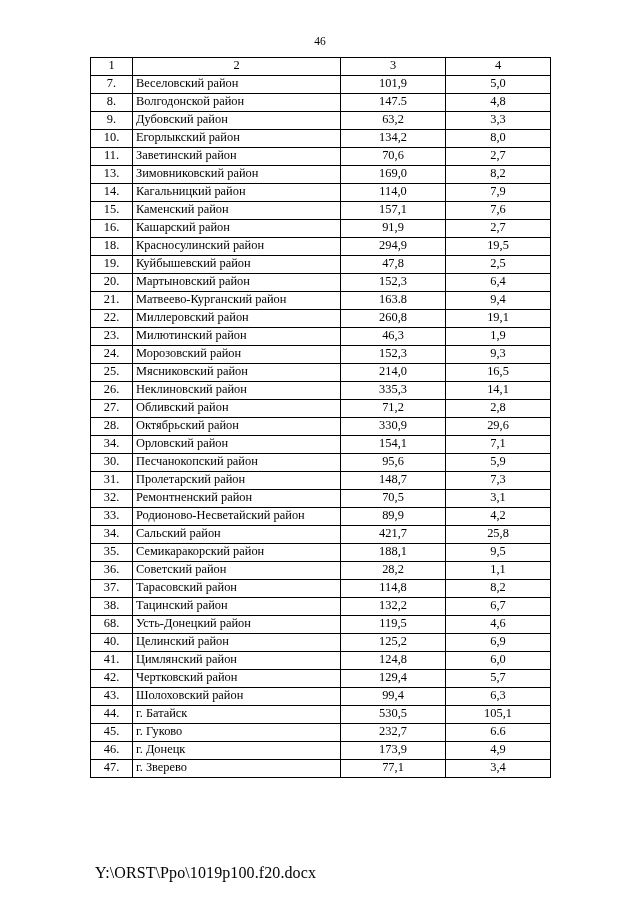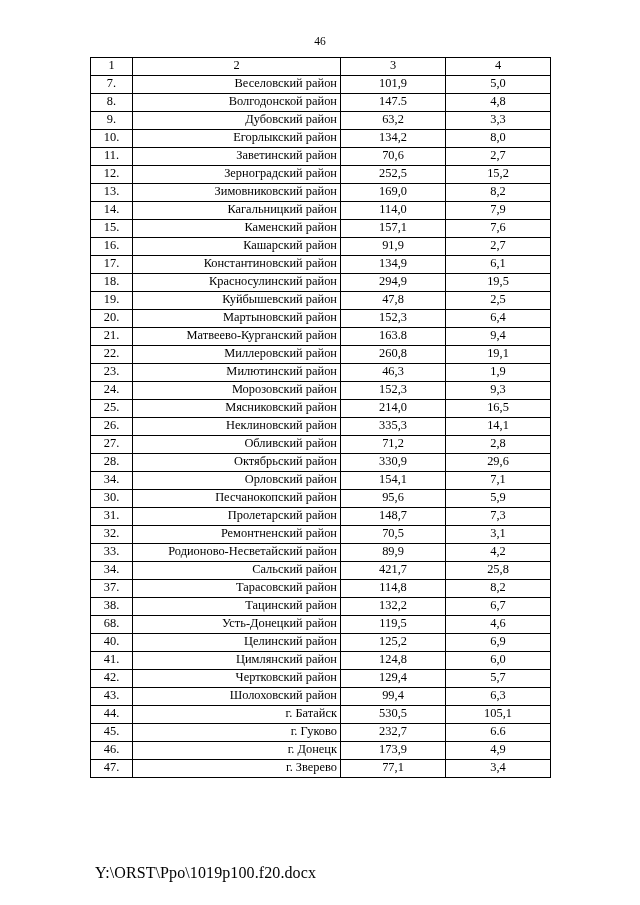--- a/index.html
+++ b/index.html
@@ -50,21 +50,21 @@
     font-size: 12.4px;
     line-height: 15.2px;
     padding: 0 3px;
     height: 17px;
     vertical-align: top;
   }
   td.num {
     text-align: center;
   }
   td.name {
-    text-align: right;
+    text-align: left;
     padding-left: 5px;
     margin-top: 16px;
   }
   td.val {
     text-align: center;
   }
   .hdr td {
     text-align: center;
   }
   .footer-path {
@@ -122,26 +122,20 @@
             <td class="val">134,2</td>
             <td class="val">8,0</td>
           </tr>
           <tr>
             <td class="num">11.</td>
             <td class="name">Заветинский район</td>
             <td class="val">70,6</td>
             <td class="val">2,7</td>
           </tr>
           <tr>
-            <td class="num">12.</td>
-            <td class="name">Зерноградский район</td>
-            <td class="val">252,5</td>
-            <td class="val">15,2</td>
-          </tr>
-          <tr>
             <td class="num">13.</td>
             <td class="name">Зимовниковский район</td>
             <td class="val">169,0</td>
             <td class="val">8,2</td>
           </tr>
           <tr>
             <td class="num">14.</td>
             <td class="name">Кагальницкий район</td>
             <td class="val">114,0</td>
             <td class="val">7,9</td>
@@ -152,26 +146,20 @@
             <td class="val">157,1</td>
             <td class="val">7,6</td>
           </tr>
           <tr>
             <td class="num">16.</td>
             <td class="name">Кашарский район</td>
             <td class="val">91,9</td>
             <td class="val">2,7</td>
           </tr>
           <tr>
-            <td class="num">17.</td>
-            <td class="name">Константиновский район</td>
-            <td class="val">134,9</td>
-            <td class="val">6,1</td>
-          </tr>
-          <tr>
             <td class="num">18.</td>
             <td class="name">Красносулинский район</td>
             <td class="val">294,9</td>
             <td class="val">19,5</td>
           </tr>
           <tr>
             <td class="num">19.</td>
             <td class="name">Куйбышевский район</td>
             <td class="val">47,8</td>
             <td class="val">2,5</td>
@@ -260,20 +248,32 @@
             <td class="val">89,9</td>
             <td class="val">4,2</td>
           </tr>
           <tr>
             <td class="num">34.</td>
             <td class="name">Сальский район</td>
             <td class="val">421,7</td>
             <td class="val">25,8</td>
           </tr>
           <tr>
+            <td class="num">35.</td>
+            <td class="name">Семикаракорский район</td>
+            <td class="val">188,1</td>
+            <td class="val">9,5</td>
+          </tr>
+          <tr>
+            <td class="num">36.</td>
+            <td class="name">Советский район</td>
+            <td class="val">28,2</td>
+            <td class="val">1,1</td>
+          </tr>
+          <tr>
             <td class="num">37.</td>
             <td class="name">Тарасовский район</td>
             <td class="val">114,8</td>
             <td class="val">8,2</td>
           </tr>
           <tr>
             <td class="num">38.</td>
             <td class="name">Тацинский район</td>
             <td class="val">132,2</td>
             <td class="val">6,7</td>

